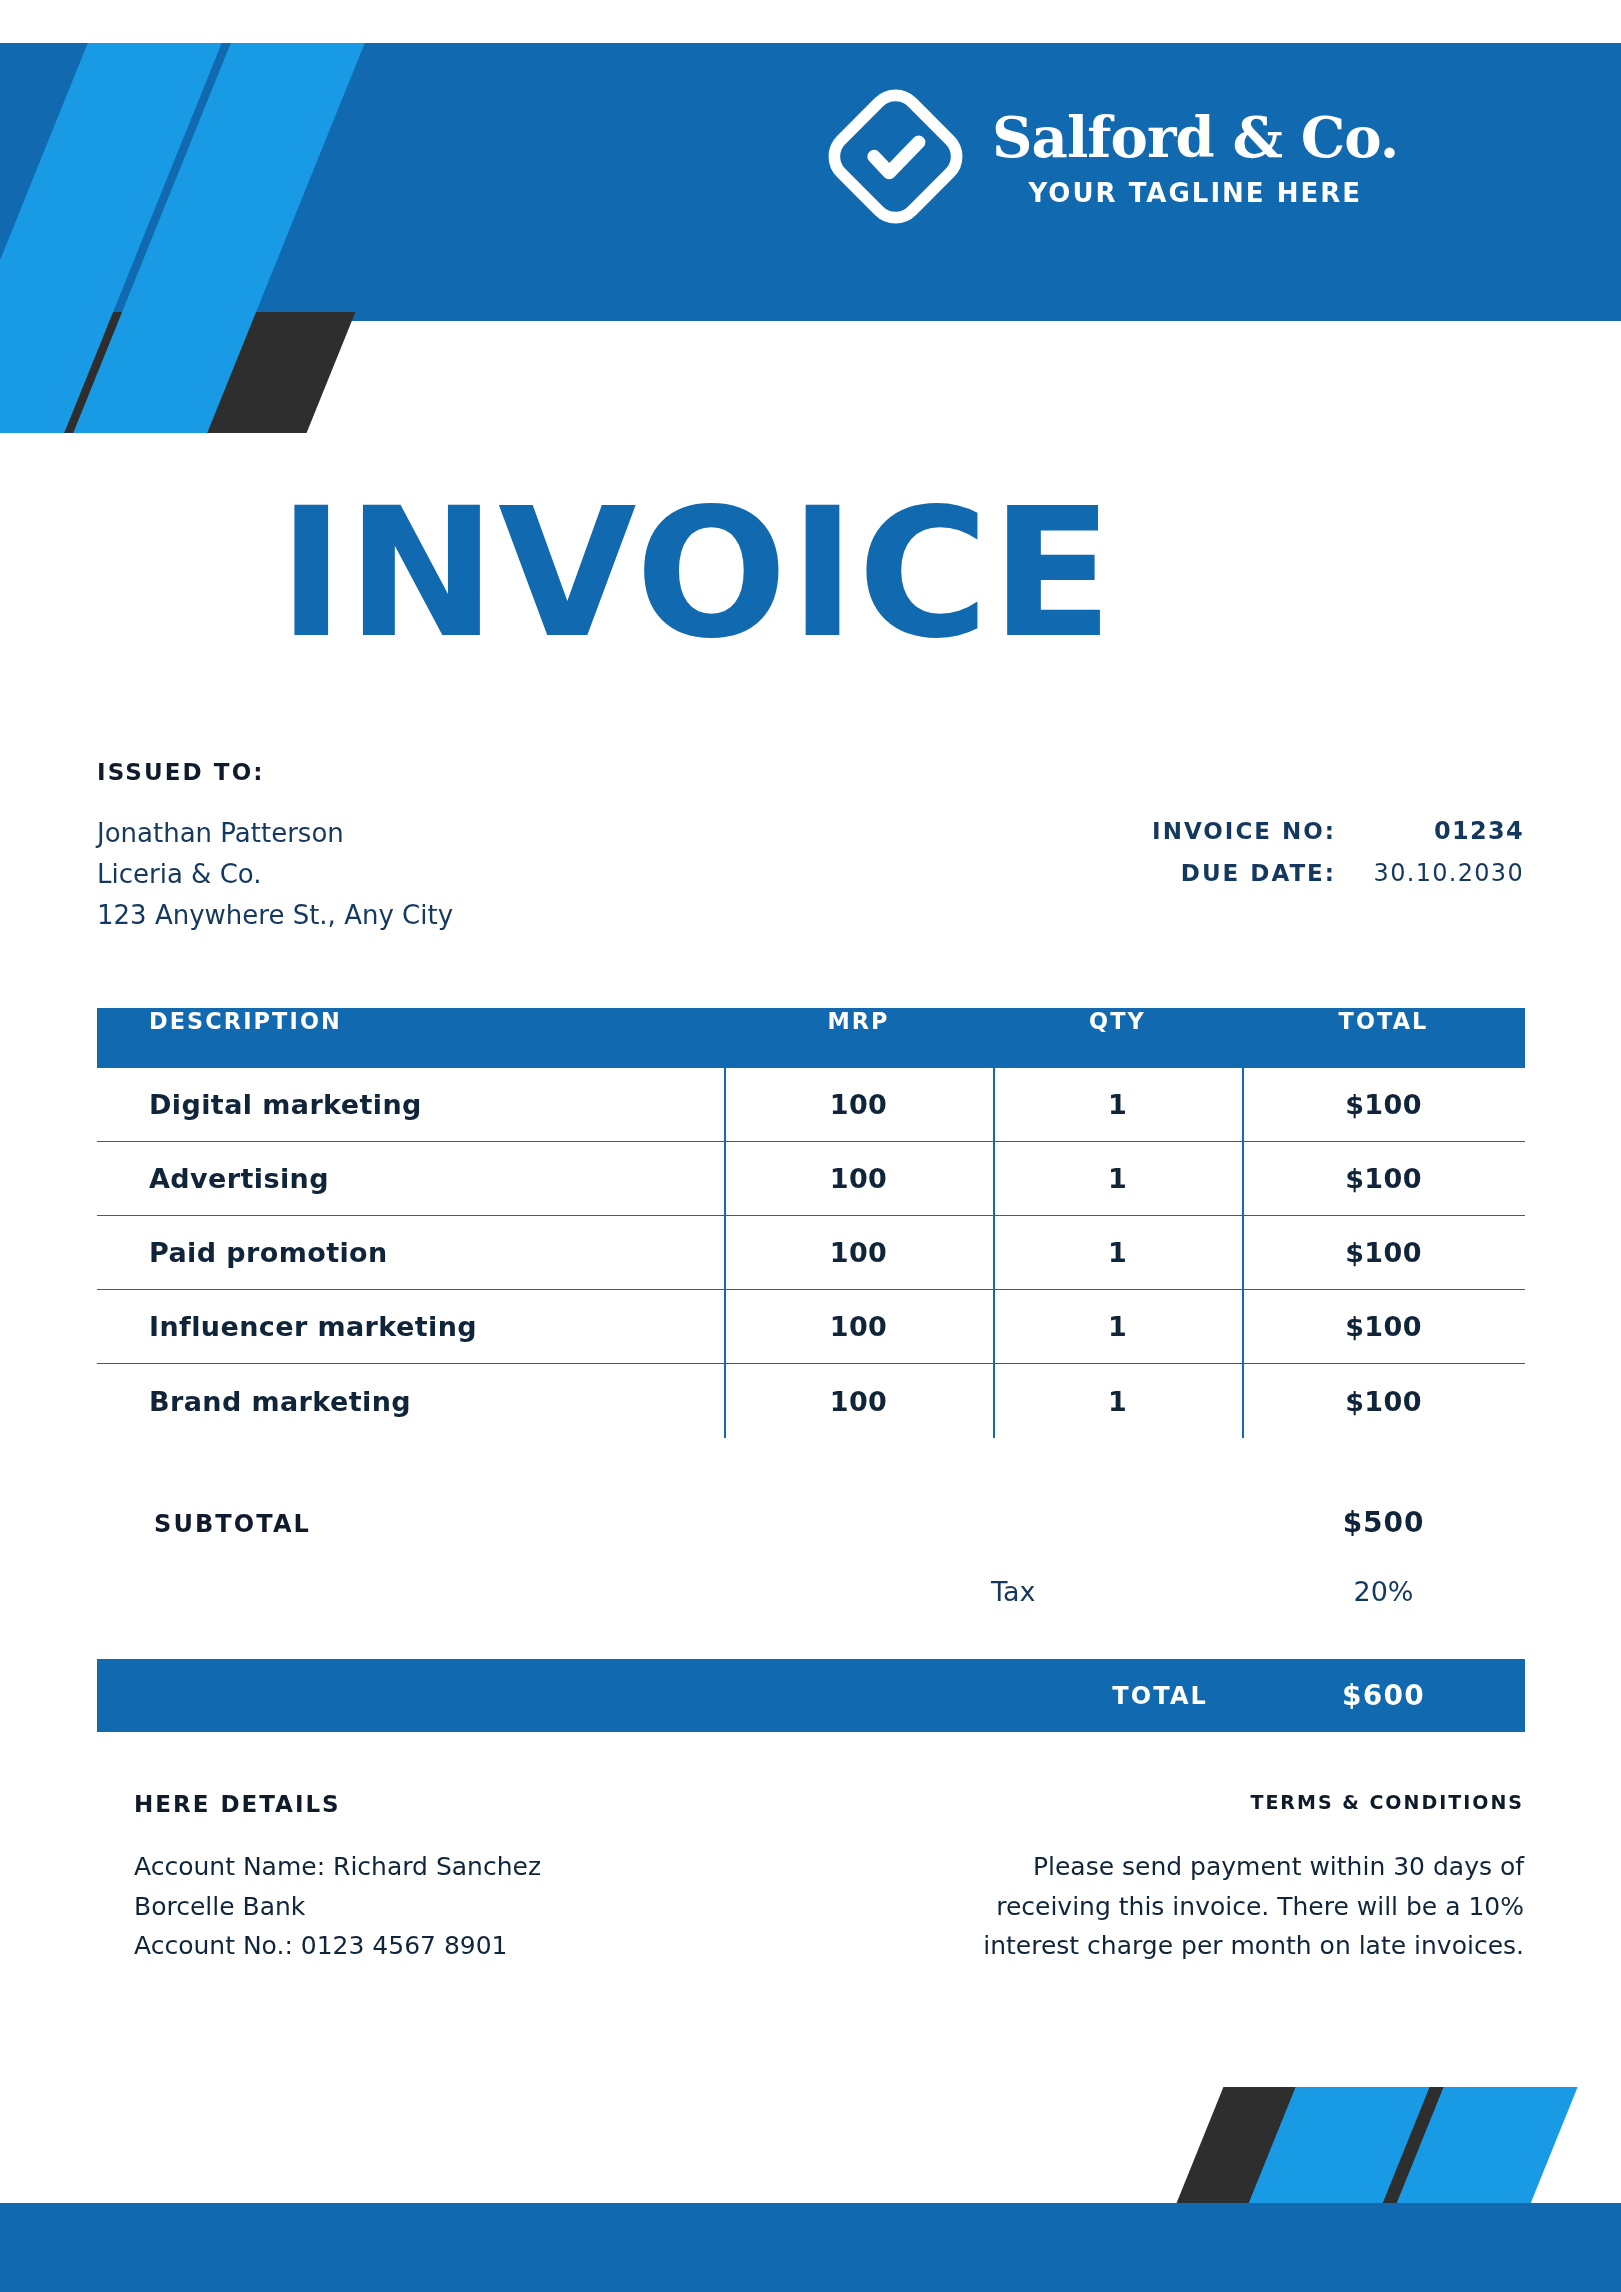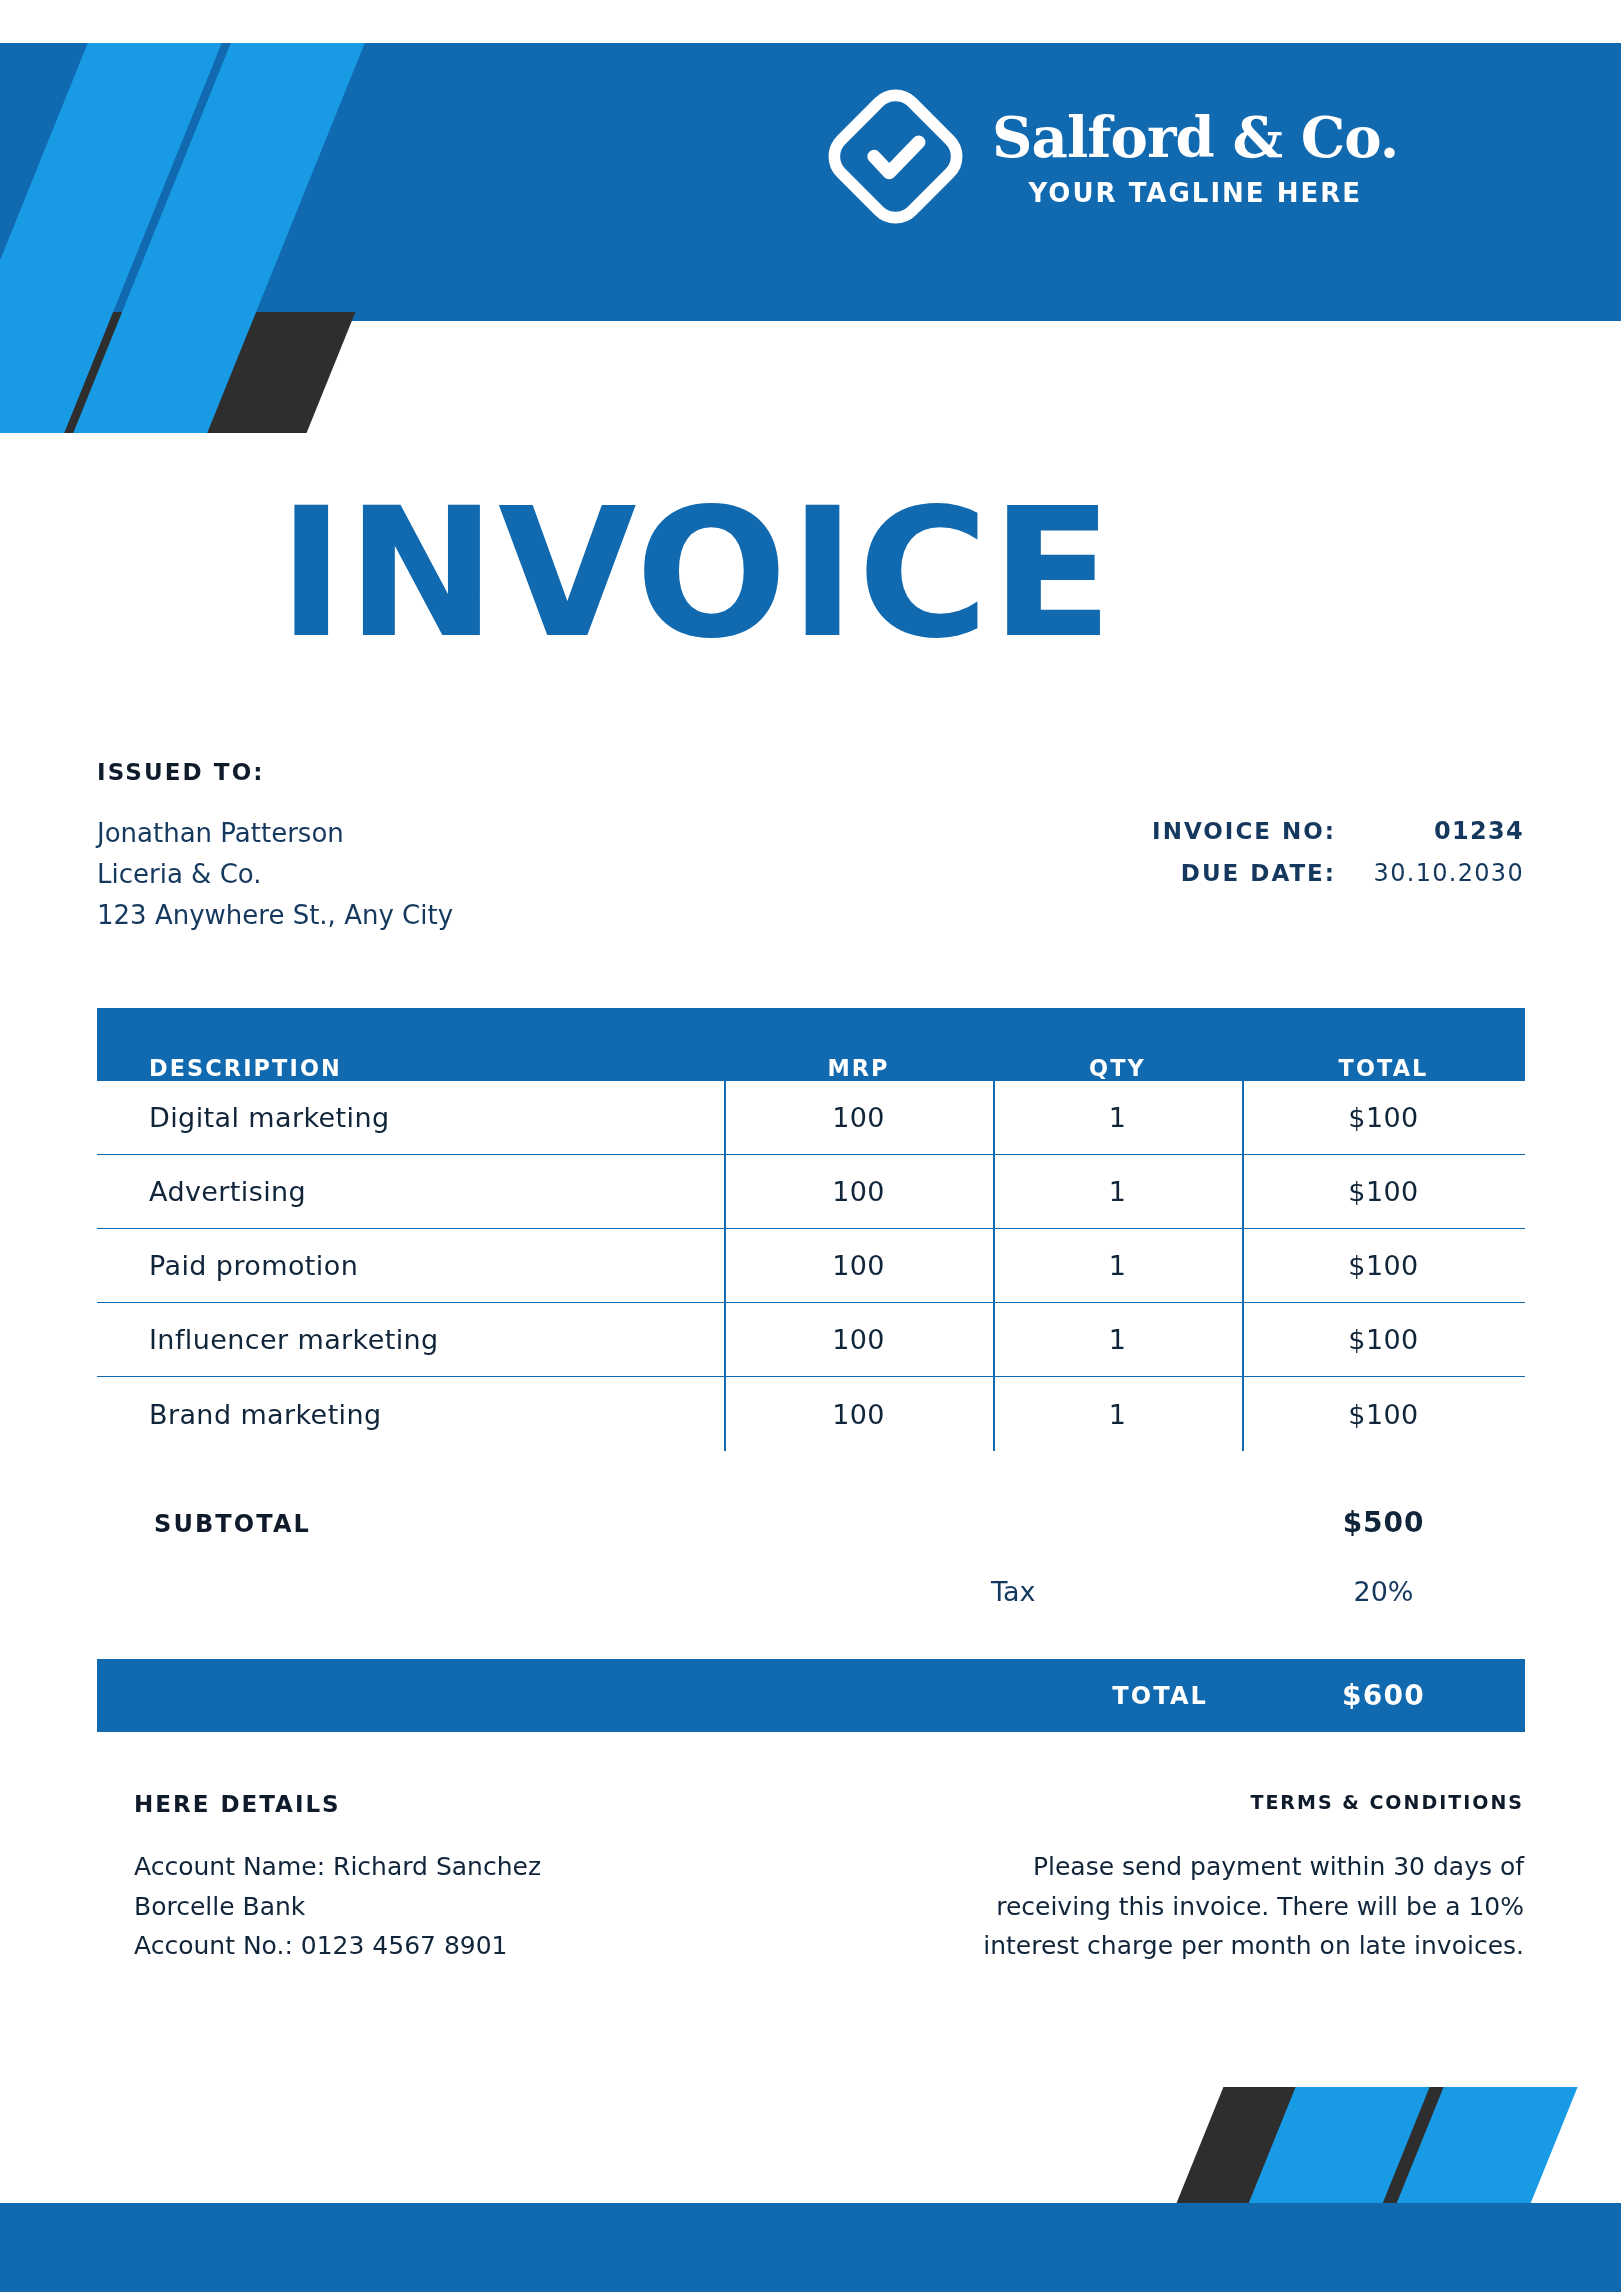--- a/index.html
+++ b/index.html
@@ -126,22 +126,22 @@
 
   
   .table {
     position: absolute;
     left: 97px; top: 1008px;
     width: 1428px;
   }
   .t-head {
     display: flex;
     background: #1169b0;
-    height: 73px;
-    align-items: flex-end;
+    height: 60px;
+    align-items: flex-start;
   }
   .t-head div {
     color: #ffffff;
     font-size: 22.4px;
     font-weight: 700;
     letter-spacing: 2.1px;
   }
   .c-desc  { width: 627px; padding-left: 52px; }
   .c-mrp   { width: 269px; text-align: center; }
   .c-qty   { width: 249px; text-align: center; }
@@ -165,21 +165,21 @@
   .vline {
     position: absolute;
     top: 0; bottom: 0;
     width: 1.8px;
     background: #1169b0;
   }
   .vline.v1 { left: 627px; }
   .vline.v2 { left: 896px; }
   .vline.v3 { left: 1145px; }
 
-  .body-wrap { position: relative; }
+  .body-wrap { position: relative; font-weight: bold; }
 
   
   .subtotal-row {
     position: absolute;
     left: 97px; top: 1506px;
     width: 1428px;
     display: flex; justify-content: space-between; align-items: baseline;
   }
   .subtotal-label {
     font-size: 24px; font-weight: 700; letter-spacing: 2.1px; color: #0f1b2b;

